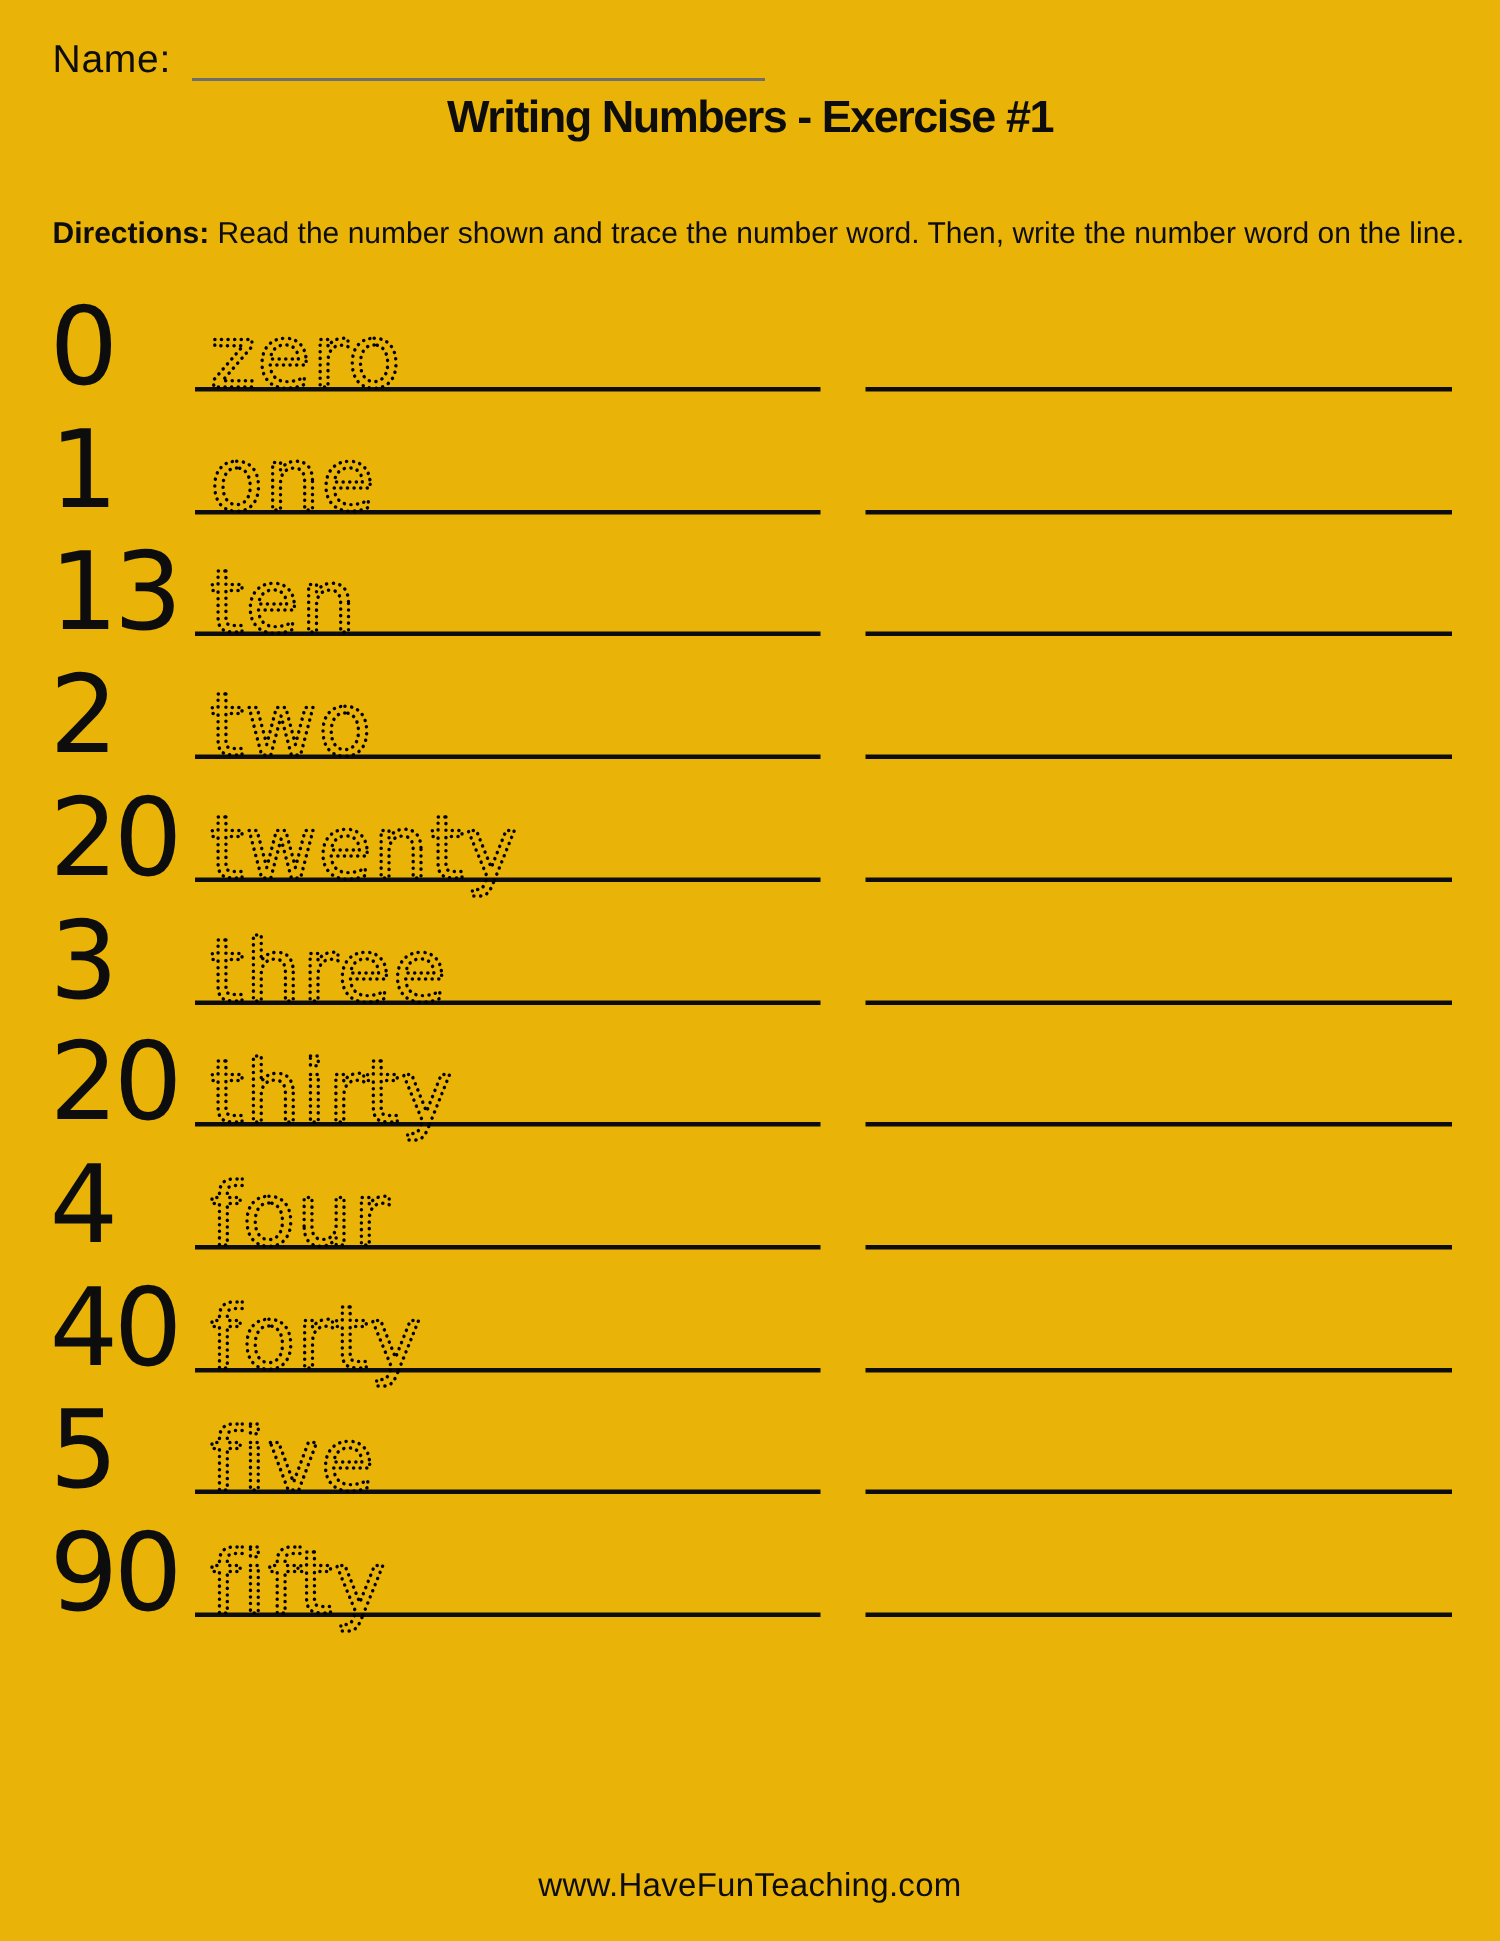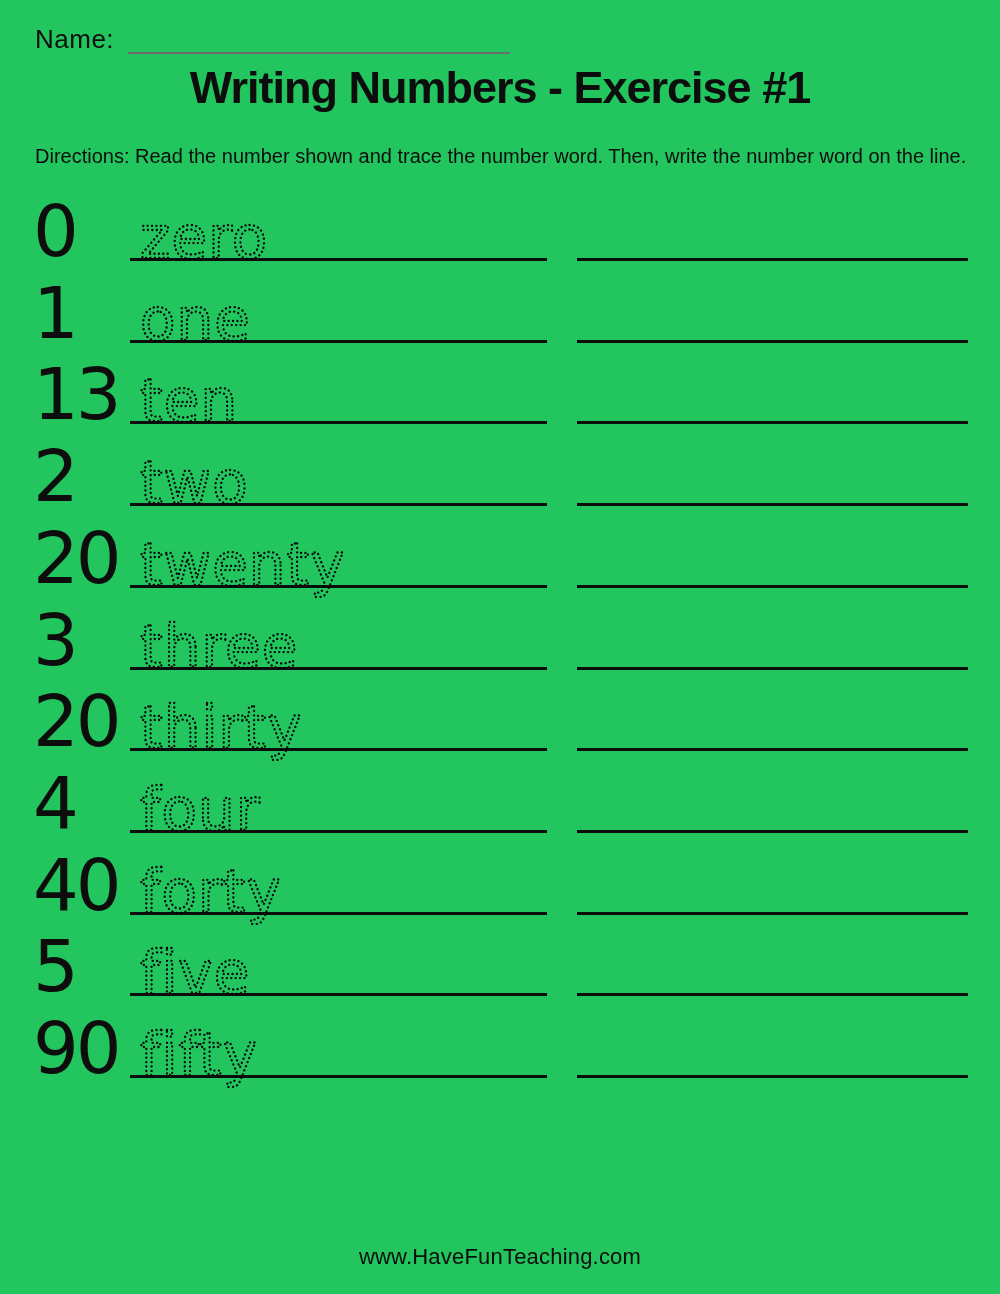--- a/index.html
+++ b/index.html
@@ -1,20 +1,20 @@
 <!DOCTYPE html>
 <html><head>
 <meta charset="utf-8">
 <style>
   html,body { margin:0; padding:0; background:#ffffff; }
   .page {
     position:relative;
     width:1000px;
     height:1294px;
-    background:#22c55e;
+    background:#eab308;
     overflow:hidden;
     font-family:"Liberation Sans", sans-serif;
     color:#0d0d0d;
   }
 
   
   .name-row {
     position:absolute;
     top:26px; left:35px;
     display:flex;
@@ -33,35 +33,35 @@
     margin-left:14px;
     border-bottom:2px solid #6e6e6e;
   }
 
   .title {
     position:absolute;
     top:62px; left:0;
     width:100%;
     margin:0;
     text-align:center;
-    font-size:45px;
+    font-size:30px;
     font-weight:800;
     letter-spacing:-1px;
     line-height:1.15;
   }
 
   .directions {
     position:absolute;
     top:143px; left:35px; right:25px;
     margin:0;
     font-size:20px;
     line-height:1.3;
     white-space:nowrap;
   }
-  .directions-label { font-weight:400; }
+  .directions-label { font-weight:700; }
 
   
   .row {
     position:absolute;
     left:0;
     width:100%;
     height:82px;
   }
   .num {
     position:absolute;

